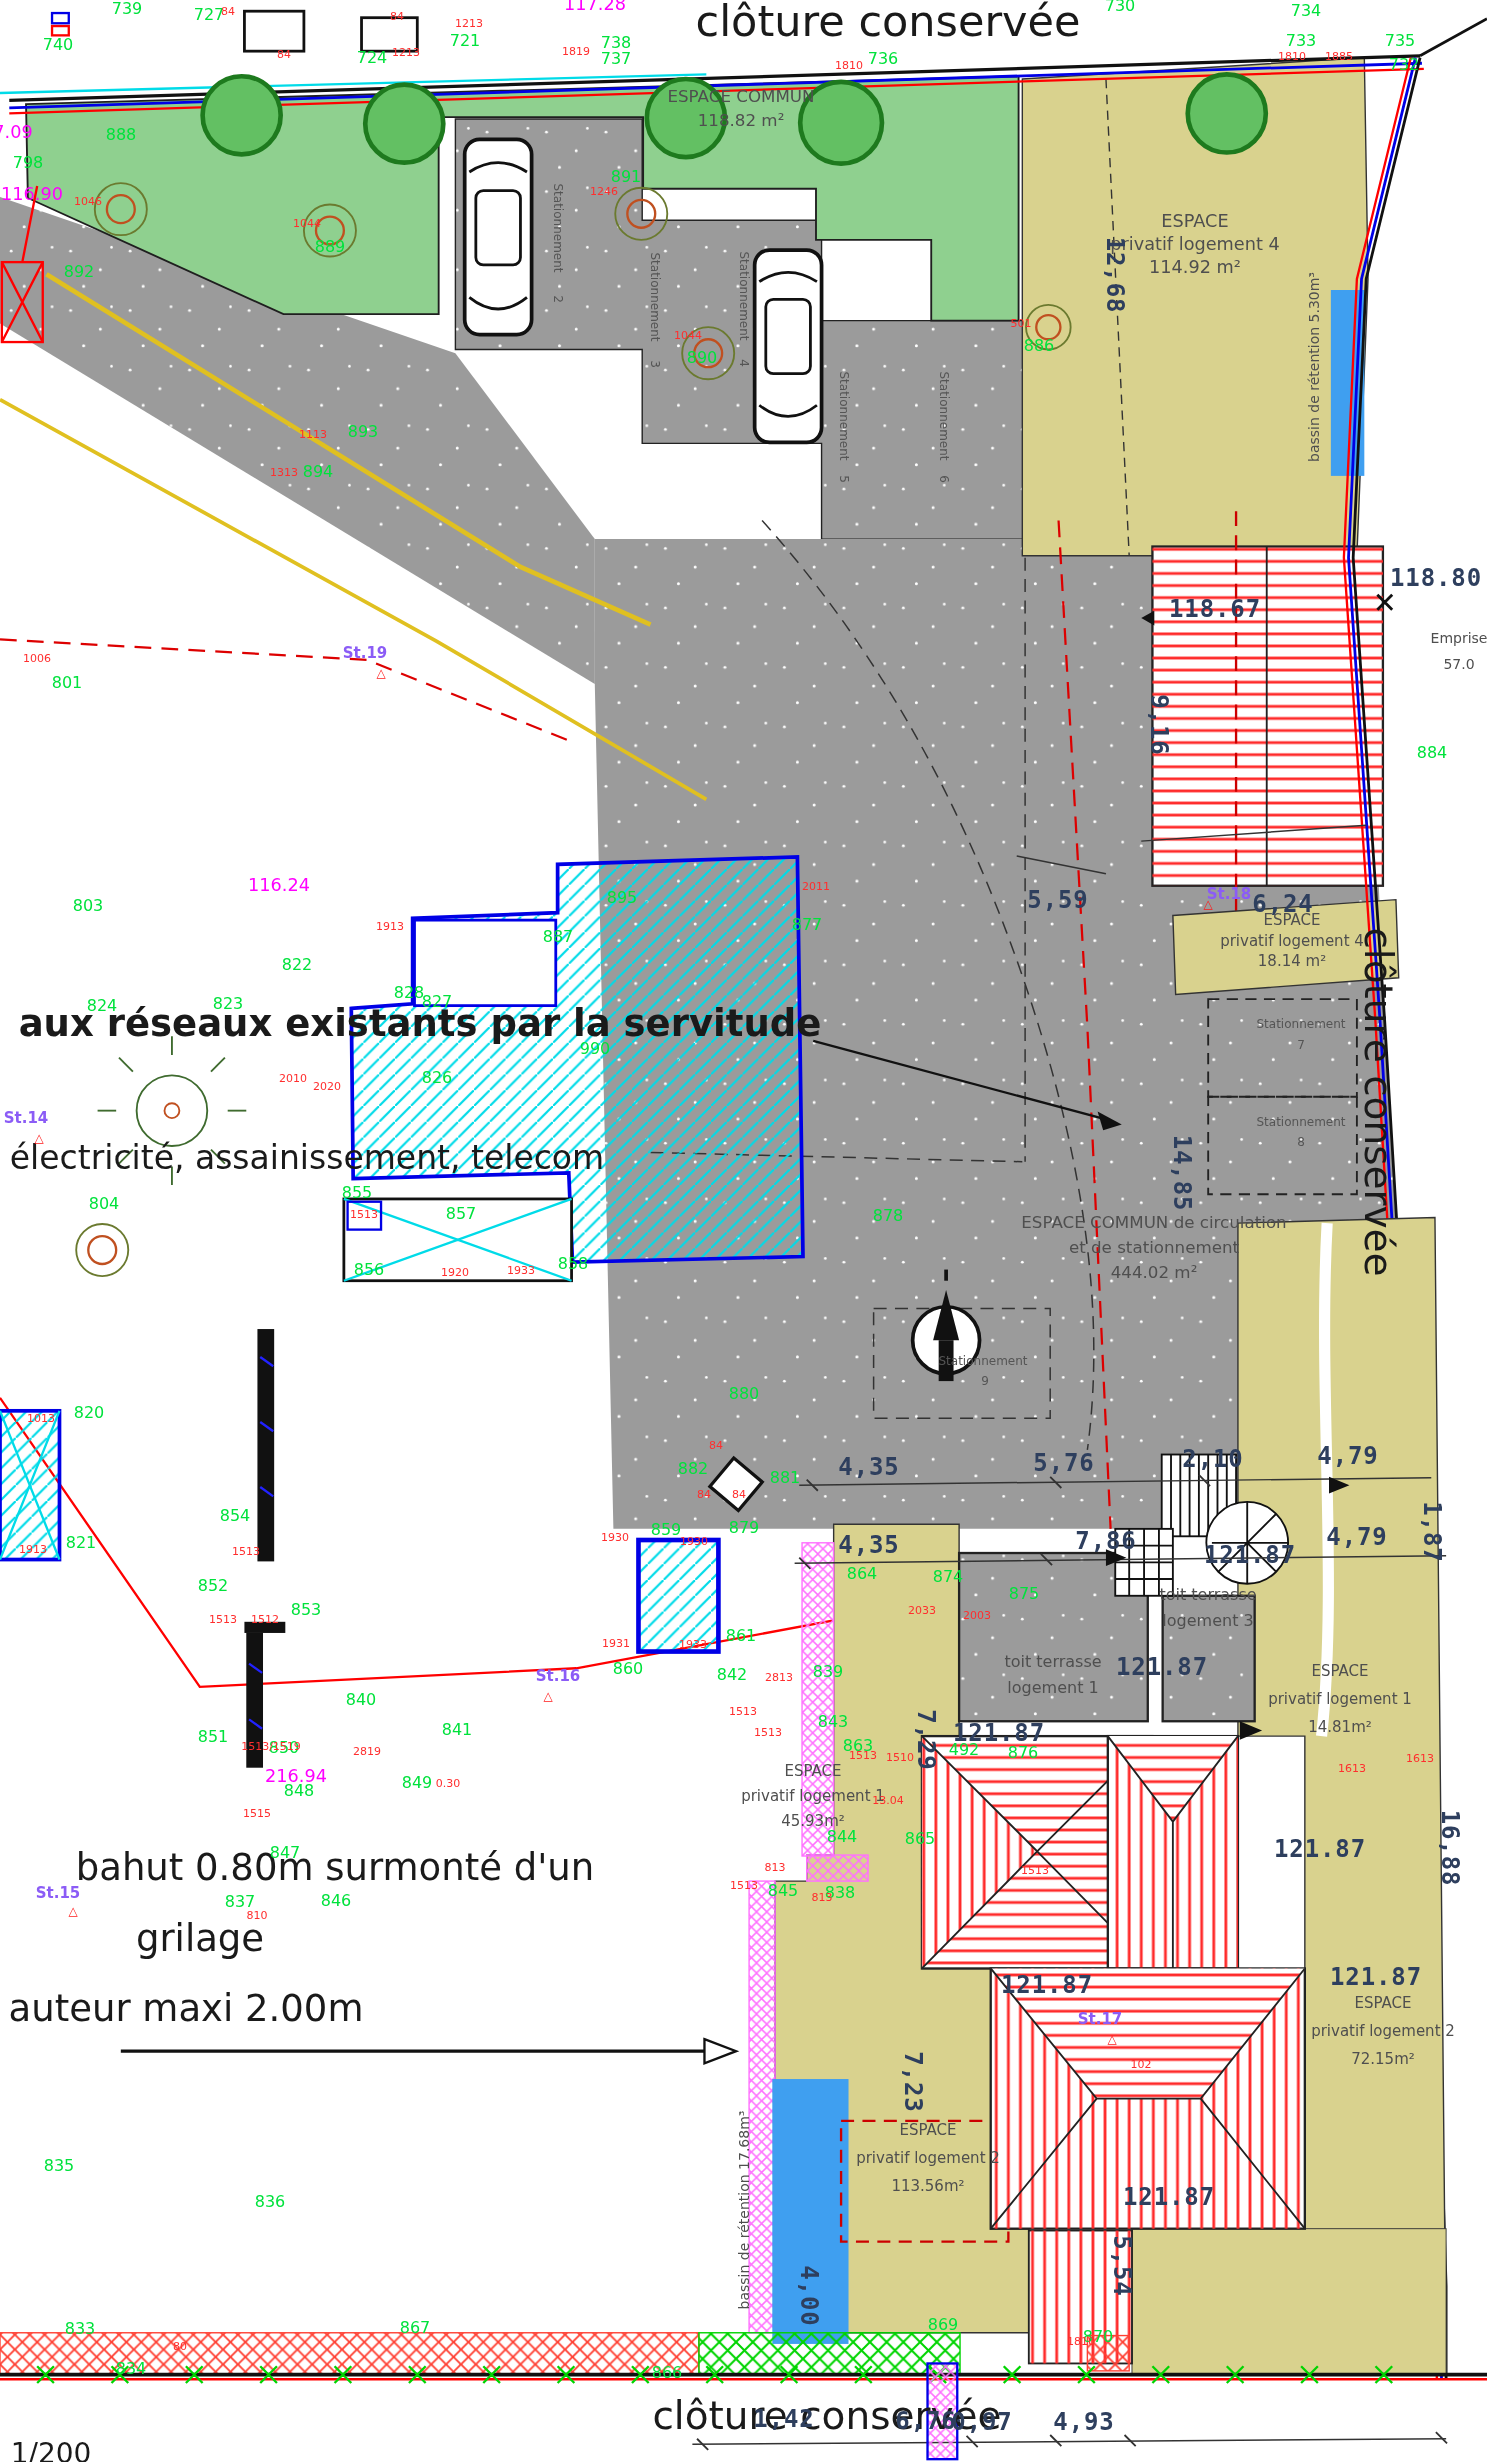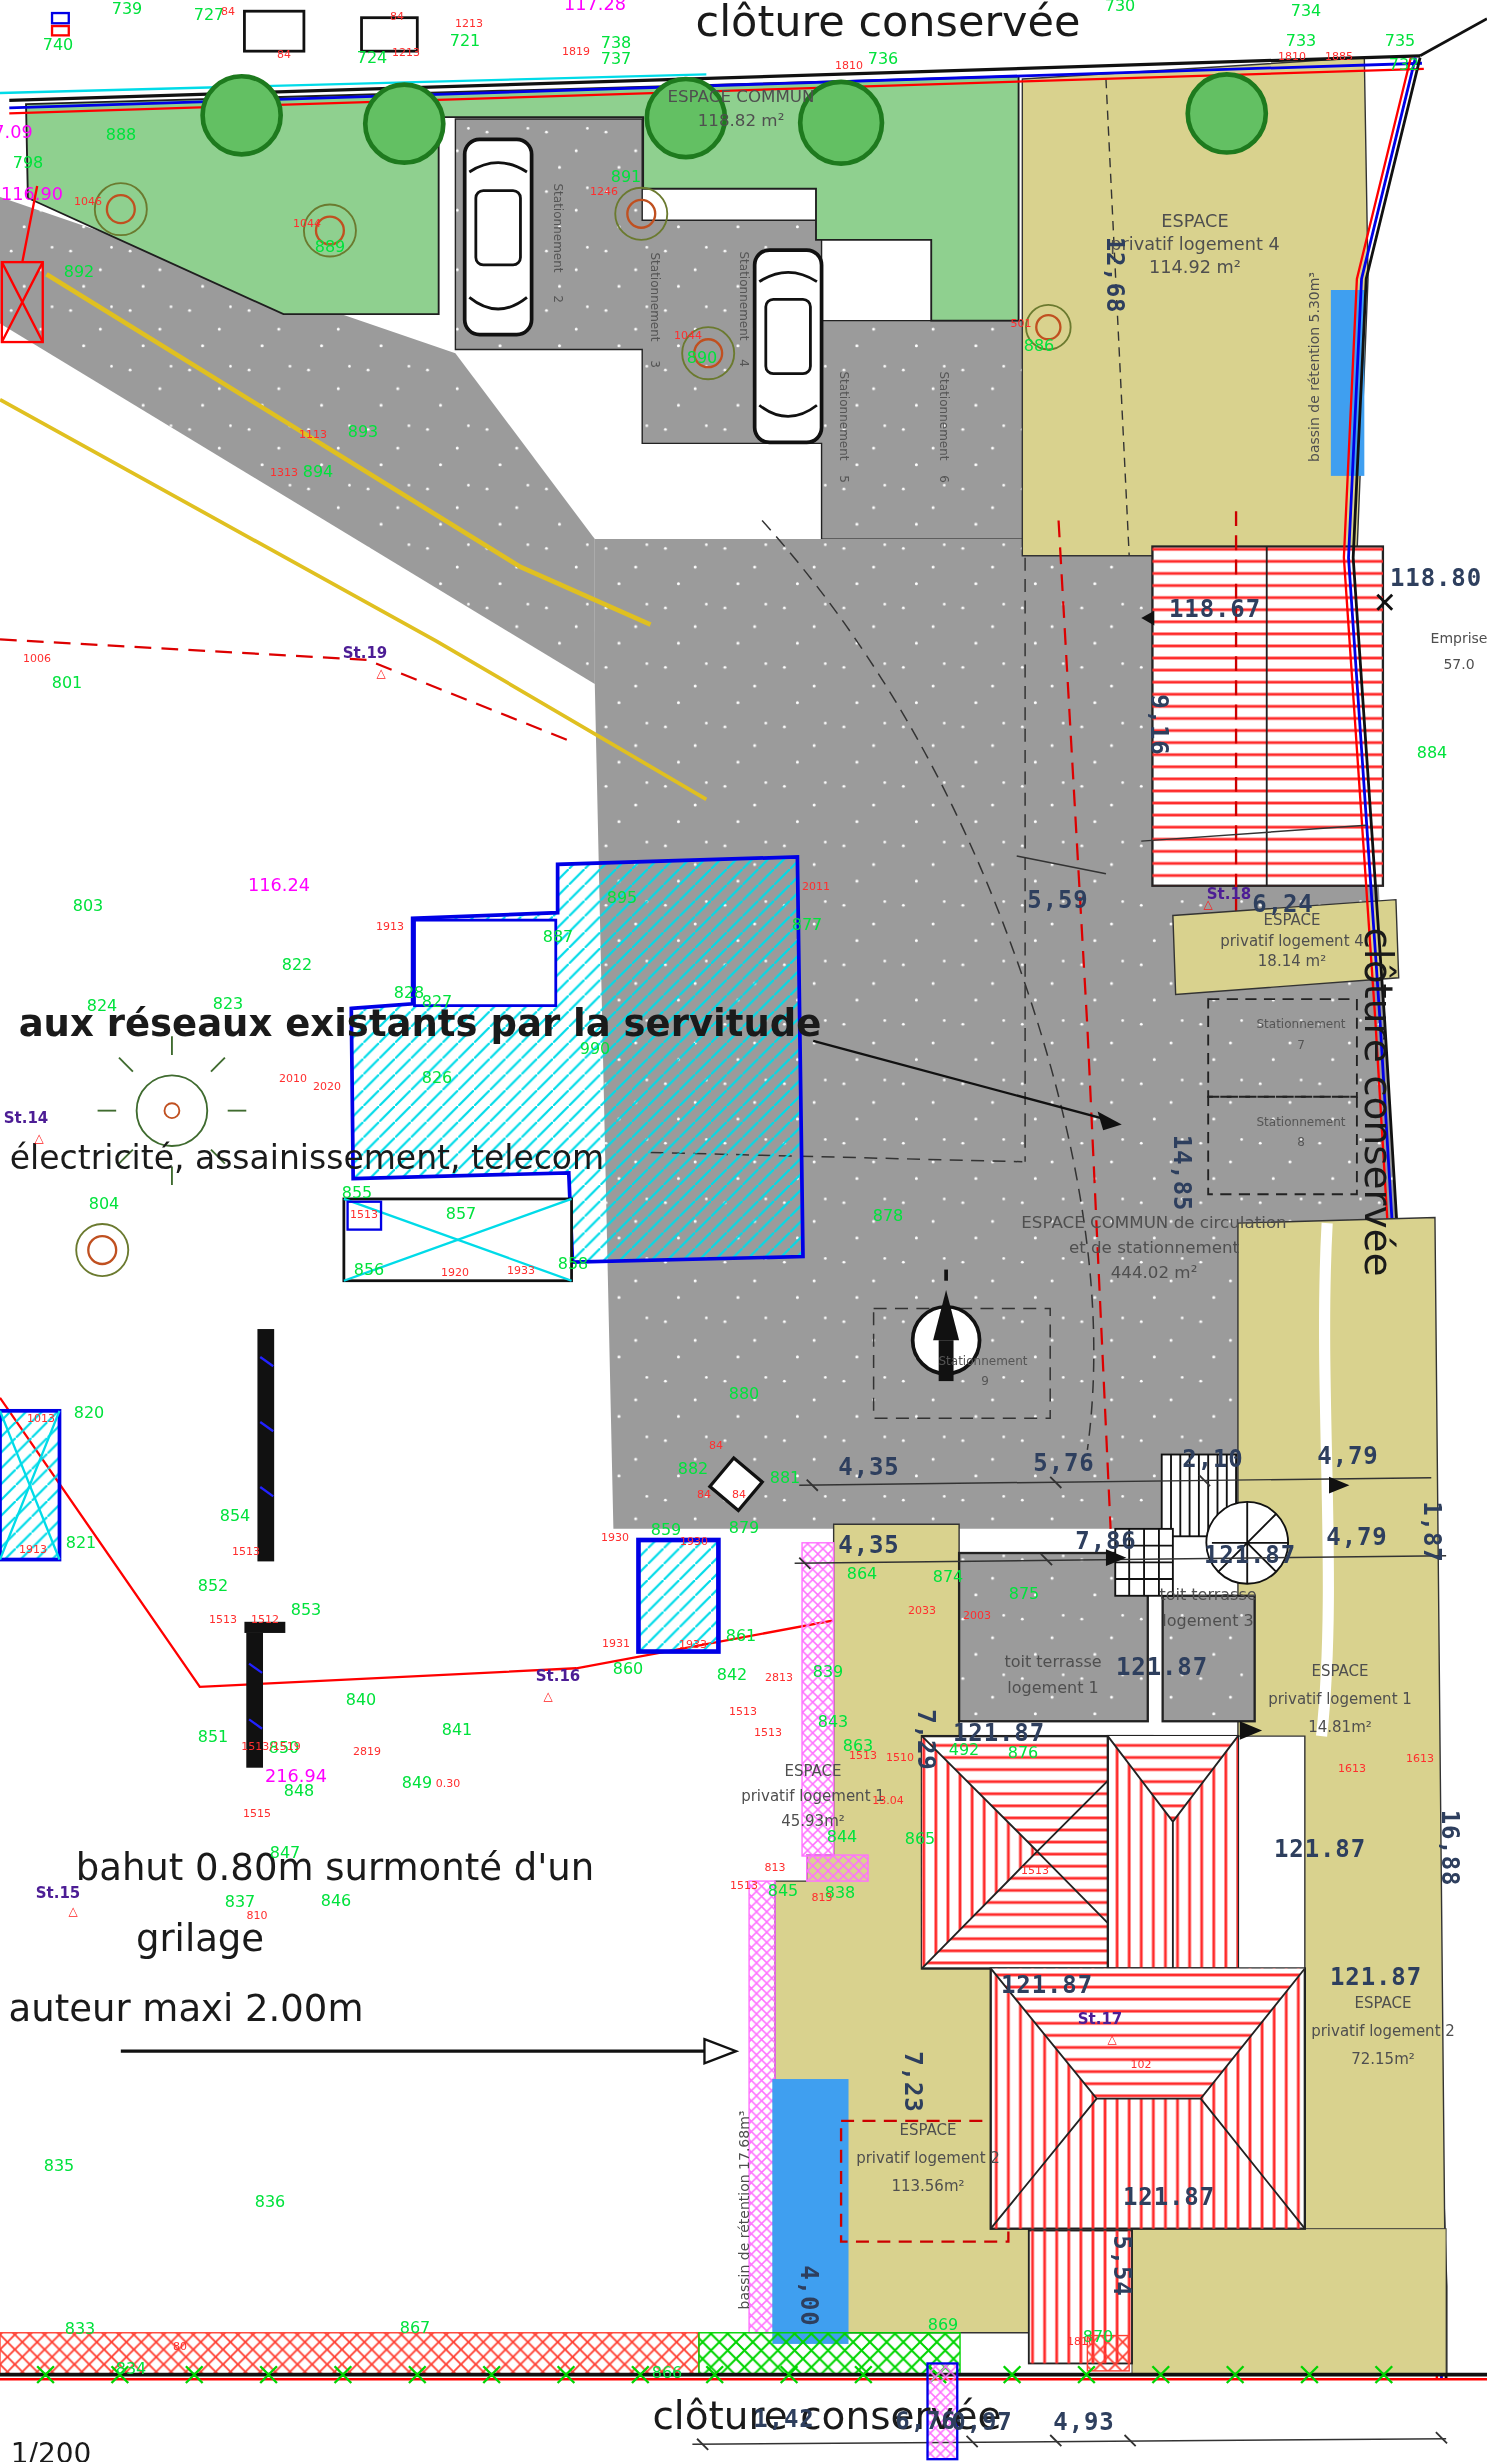--- a/index.html
+++ b/index.html
@@ -8,21 +8,21 @@
   #geom{position:absolute;left:0;top:0;}
   #labels{position:absolute;left:0;top:0;width:1487px;height:2462px;pointer-events:none;}
   .lbl{position:absolute;white-space:pre;transform:translate(-50%,-50%);line-height:1;}
   .lg{color:#00e23c;font-size:16px;}
   .lr{color:#ff2e2e;font-size:11px;}
   .lm{color:#ff00ff;font-size:17.7px;}
   .ld{color:#2e3f5e;font-size:24px;font-family:"DejaVu Sans Mono",monospace;font-weight:bold;letter-spacing:0.9px;}
   .lz{color:#4f4f4f;}
   .lt{color:#1a1a1a;}
   .lp{color:#555;font-size:12px;}
-  .st{color:#4c1d95;font-size:15px;font-weight:bold;}
+  .st{color:#8b5cf6;font-size:15px;font-weight:bold;}
   .tri{color:#ff1a1a;font-size:12px;}
   .zline{display:block;text-align:center;}
 </style>
 </head>
 <body>
 
 <div id="plan">
 
 <svg id="geom" width="1487" height="2462" viewBox="0 0 1600 2649">
   <defs>

